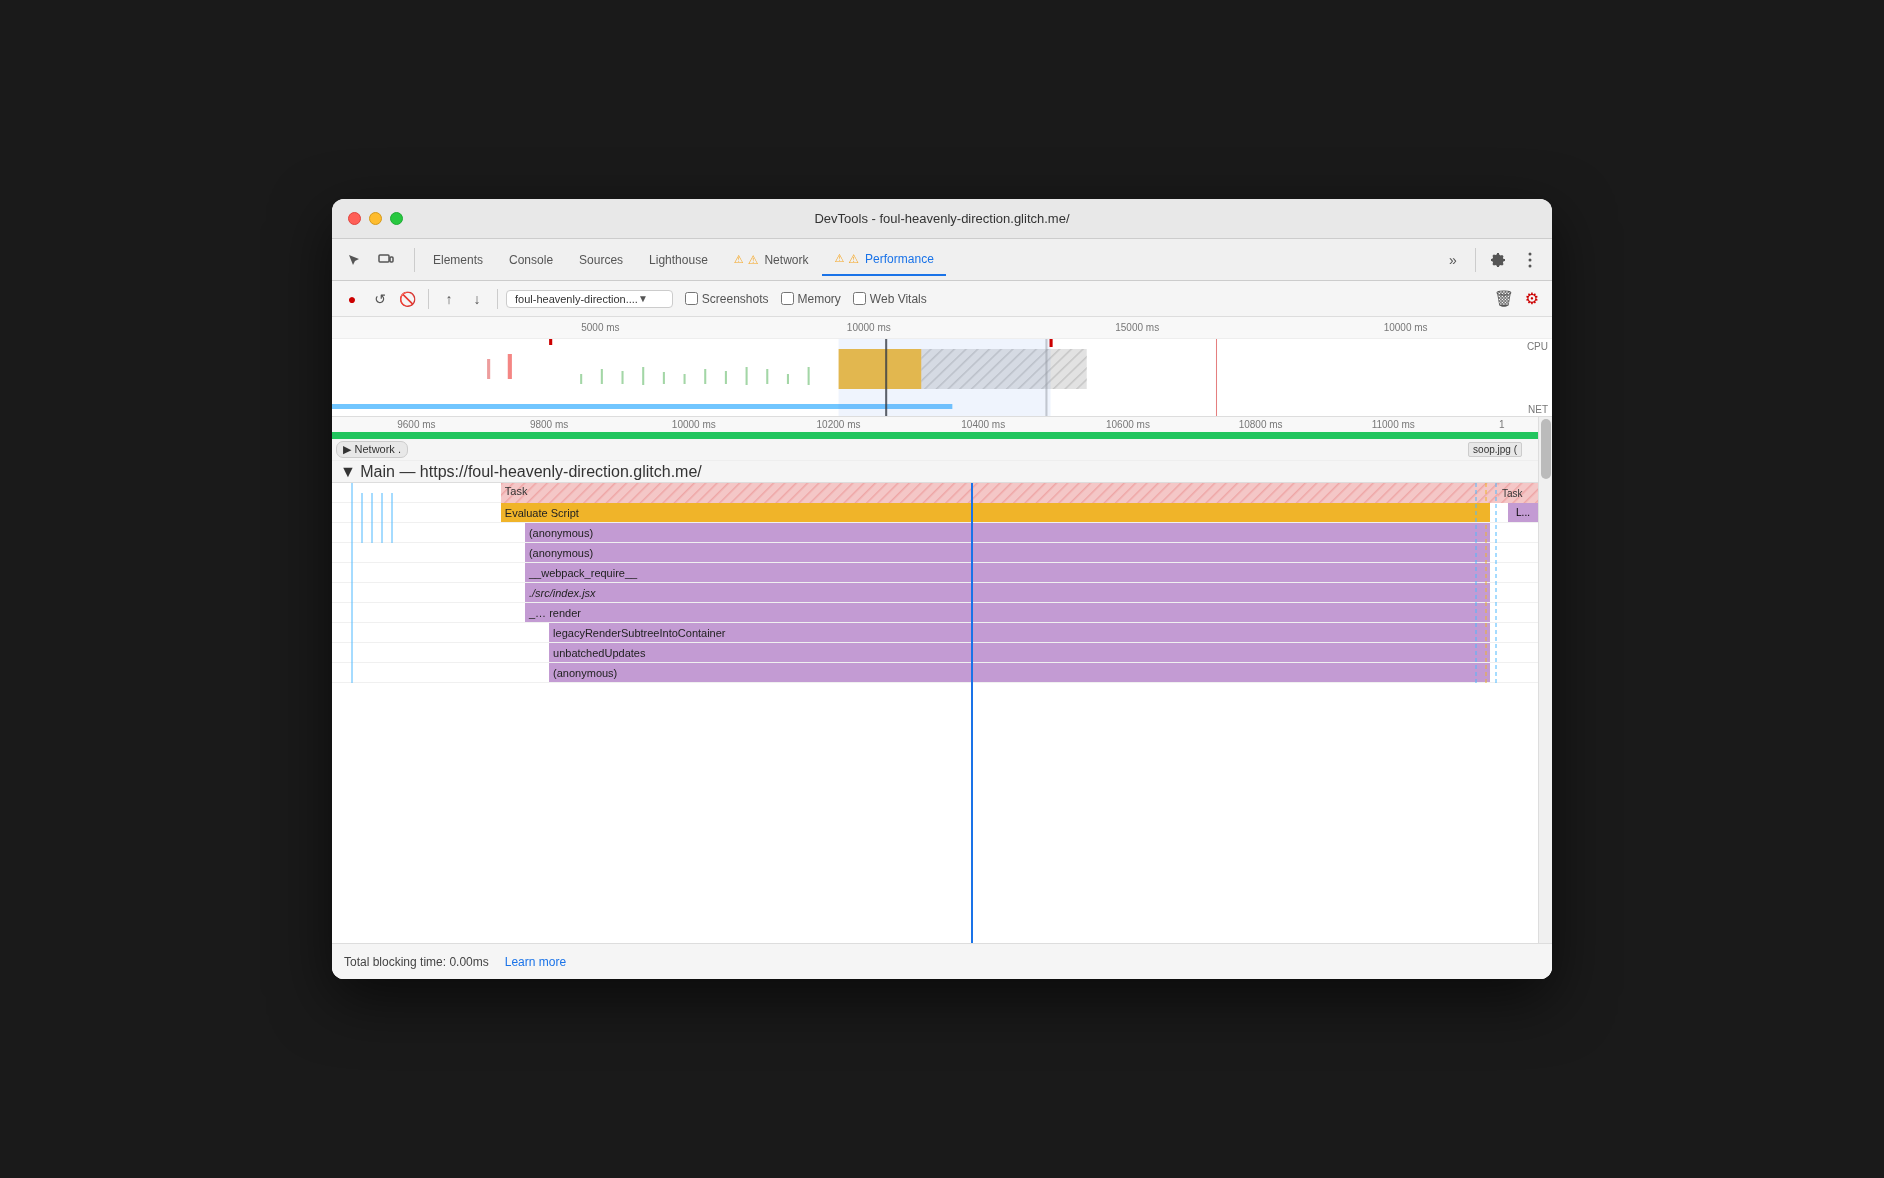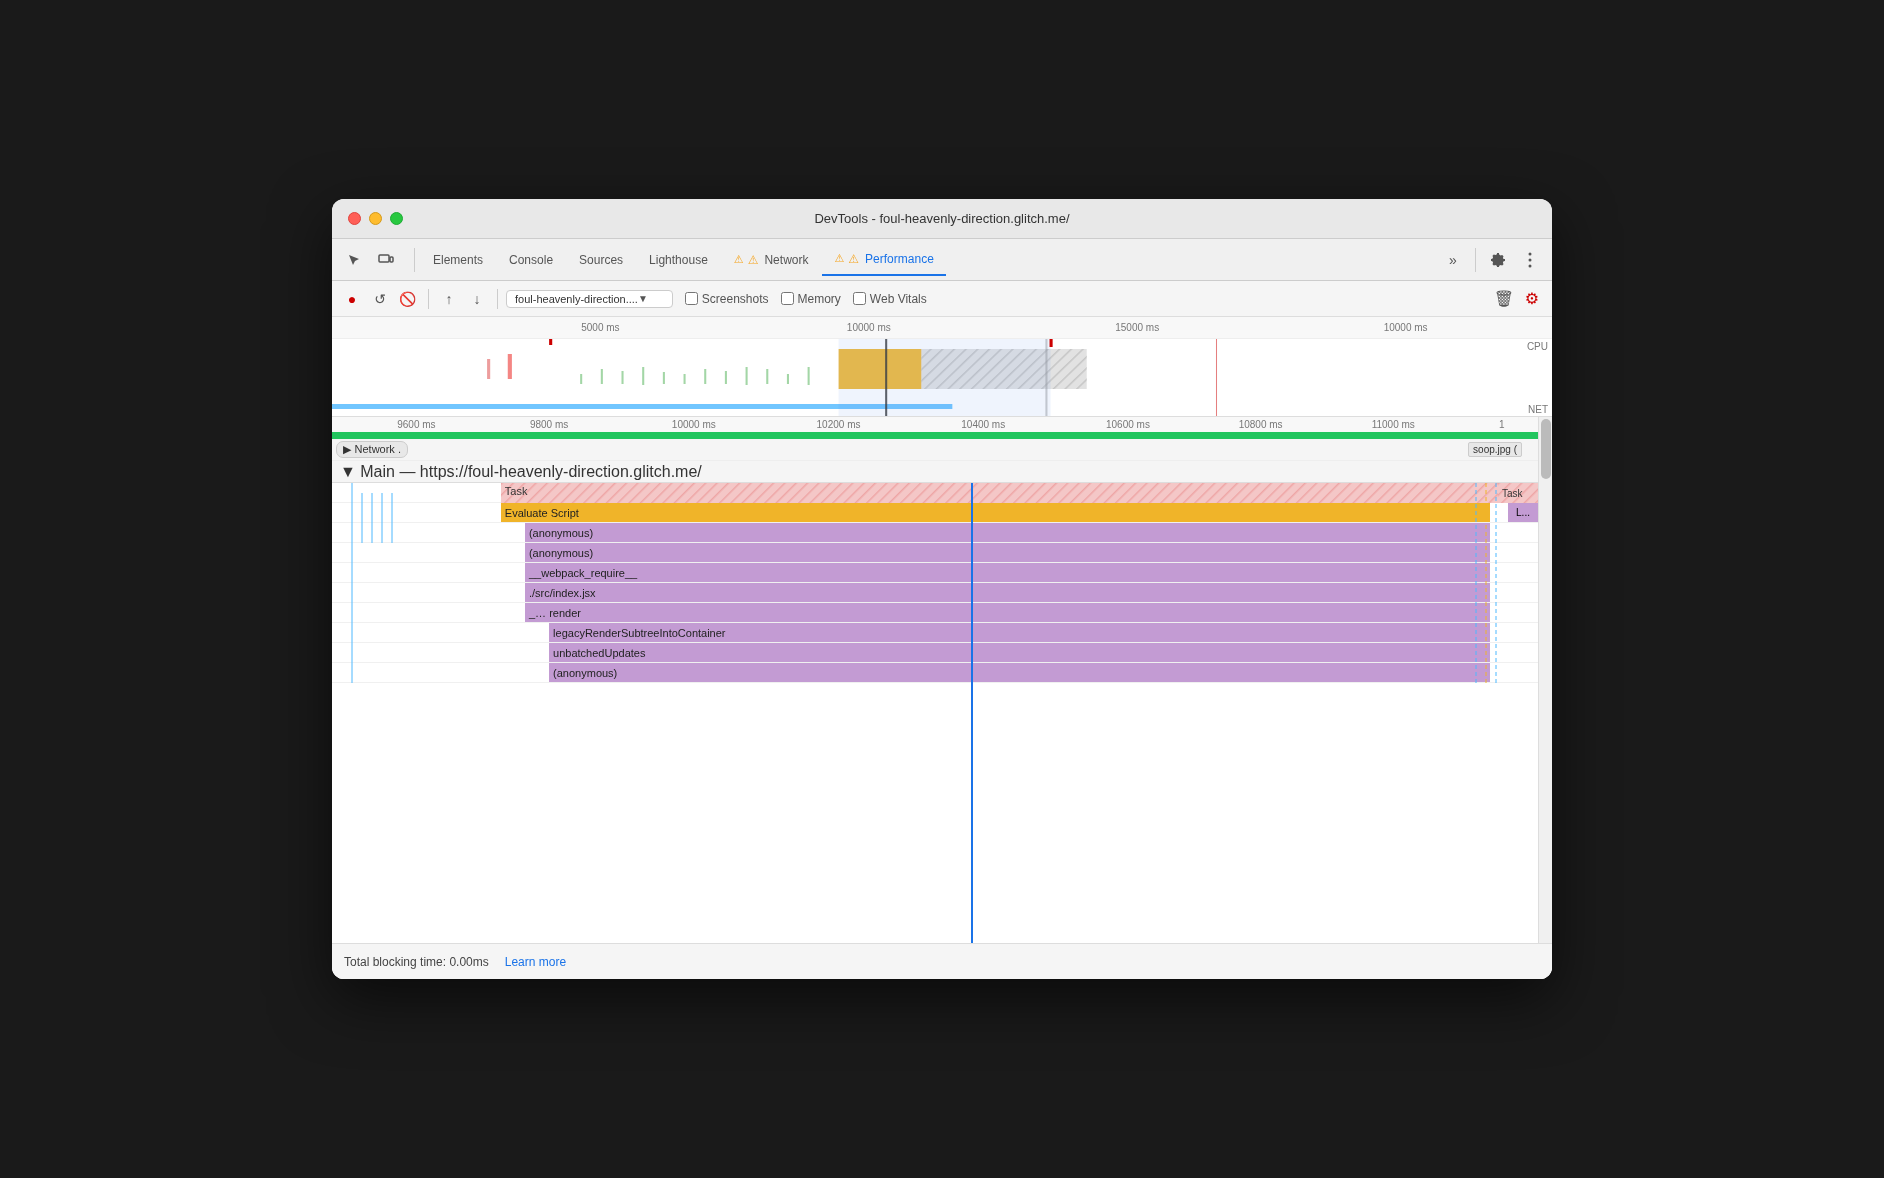--- a/index.html
+++ b/index.html
@@ -559,21 +559,21 @@
               <span style="padding-left:4px;font-size:11px;color:#222;">(anonymous)</span>
             </div>
           </div>
 
           <div class="flame-row" style="height:20px;position:relative;">
             <div style="position:absolute;left:16%;right:4%;top:0;height:100%;background:#c39bd3;display:flex;align-items:center;">
               <span style="padding-left:4px;font-size:11px;color:#222;">__webpack_require__</span>
             </div>
           </div>
 
-          <div class="flame-row" style="height:20px;position:relative;">
+          <div class="flame-row" style="height:20px;position:relative;font-style:italic;">
             <div style="position:absolute;left:16%;right:4%;top:0;height:100%;background:#c39bd3;display:flex;align-items:center;">
               <span style="padding-left:4px;font-size:11px;color:#222;">./src/index.jsx</span>
             </div>
           </div>
 
           <div class="flame-row" style="height:20px;position:relative;">
             <div style="position:absolute;left:16%;right:4%;top:0;height:100%;background:#c39bd3;display:flex;align-items:center;">
               <span style="padding-left:4px;font-size:11px;color:#222;">_…   render</span>
             </div>
           </div>

